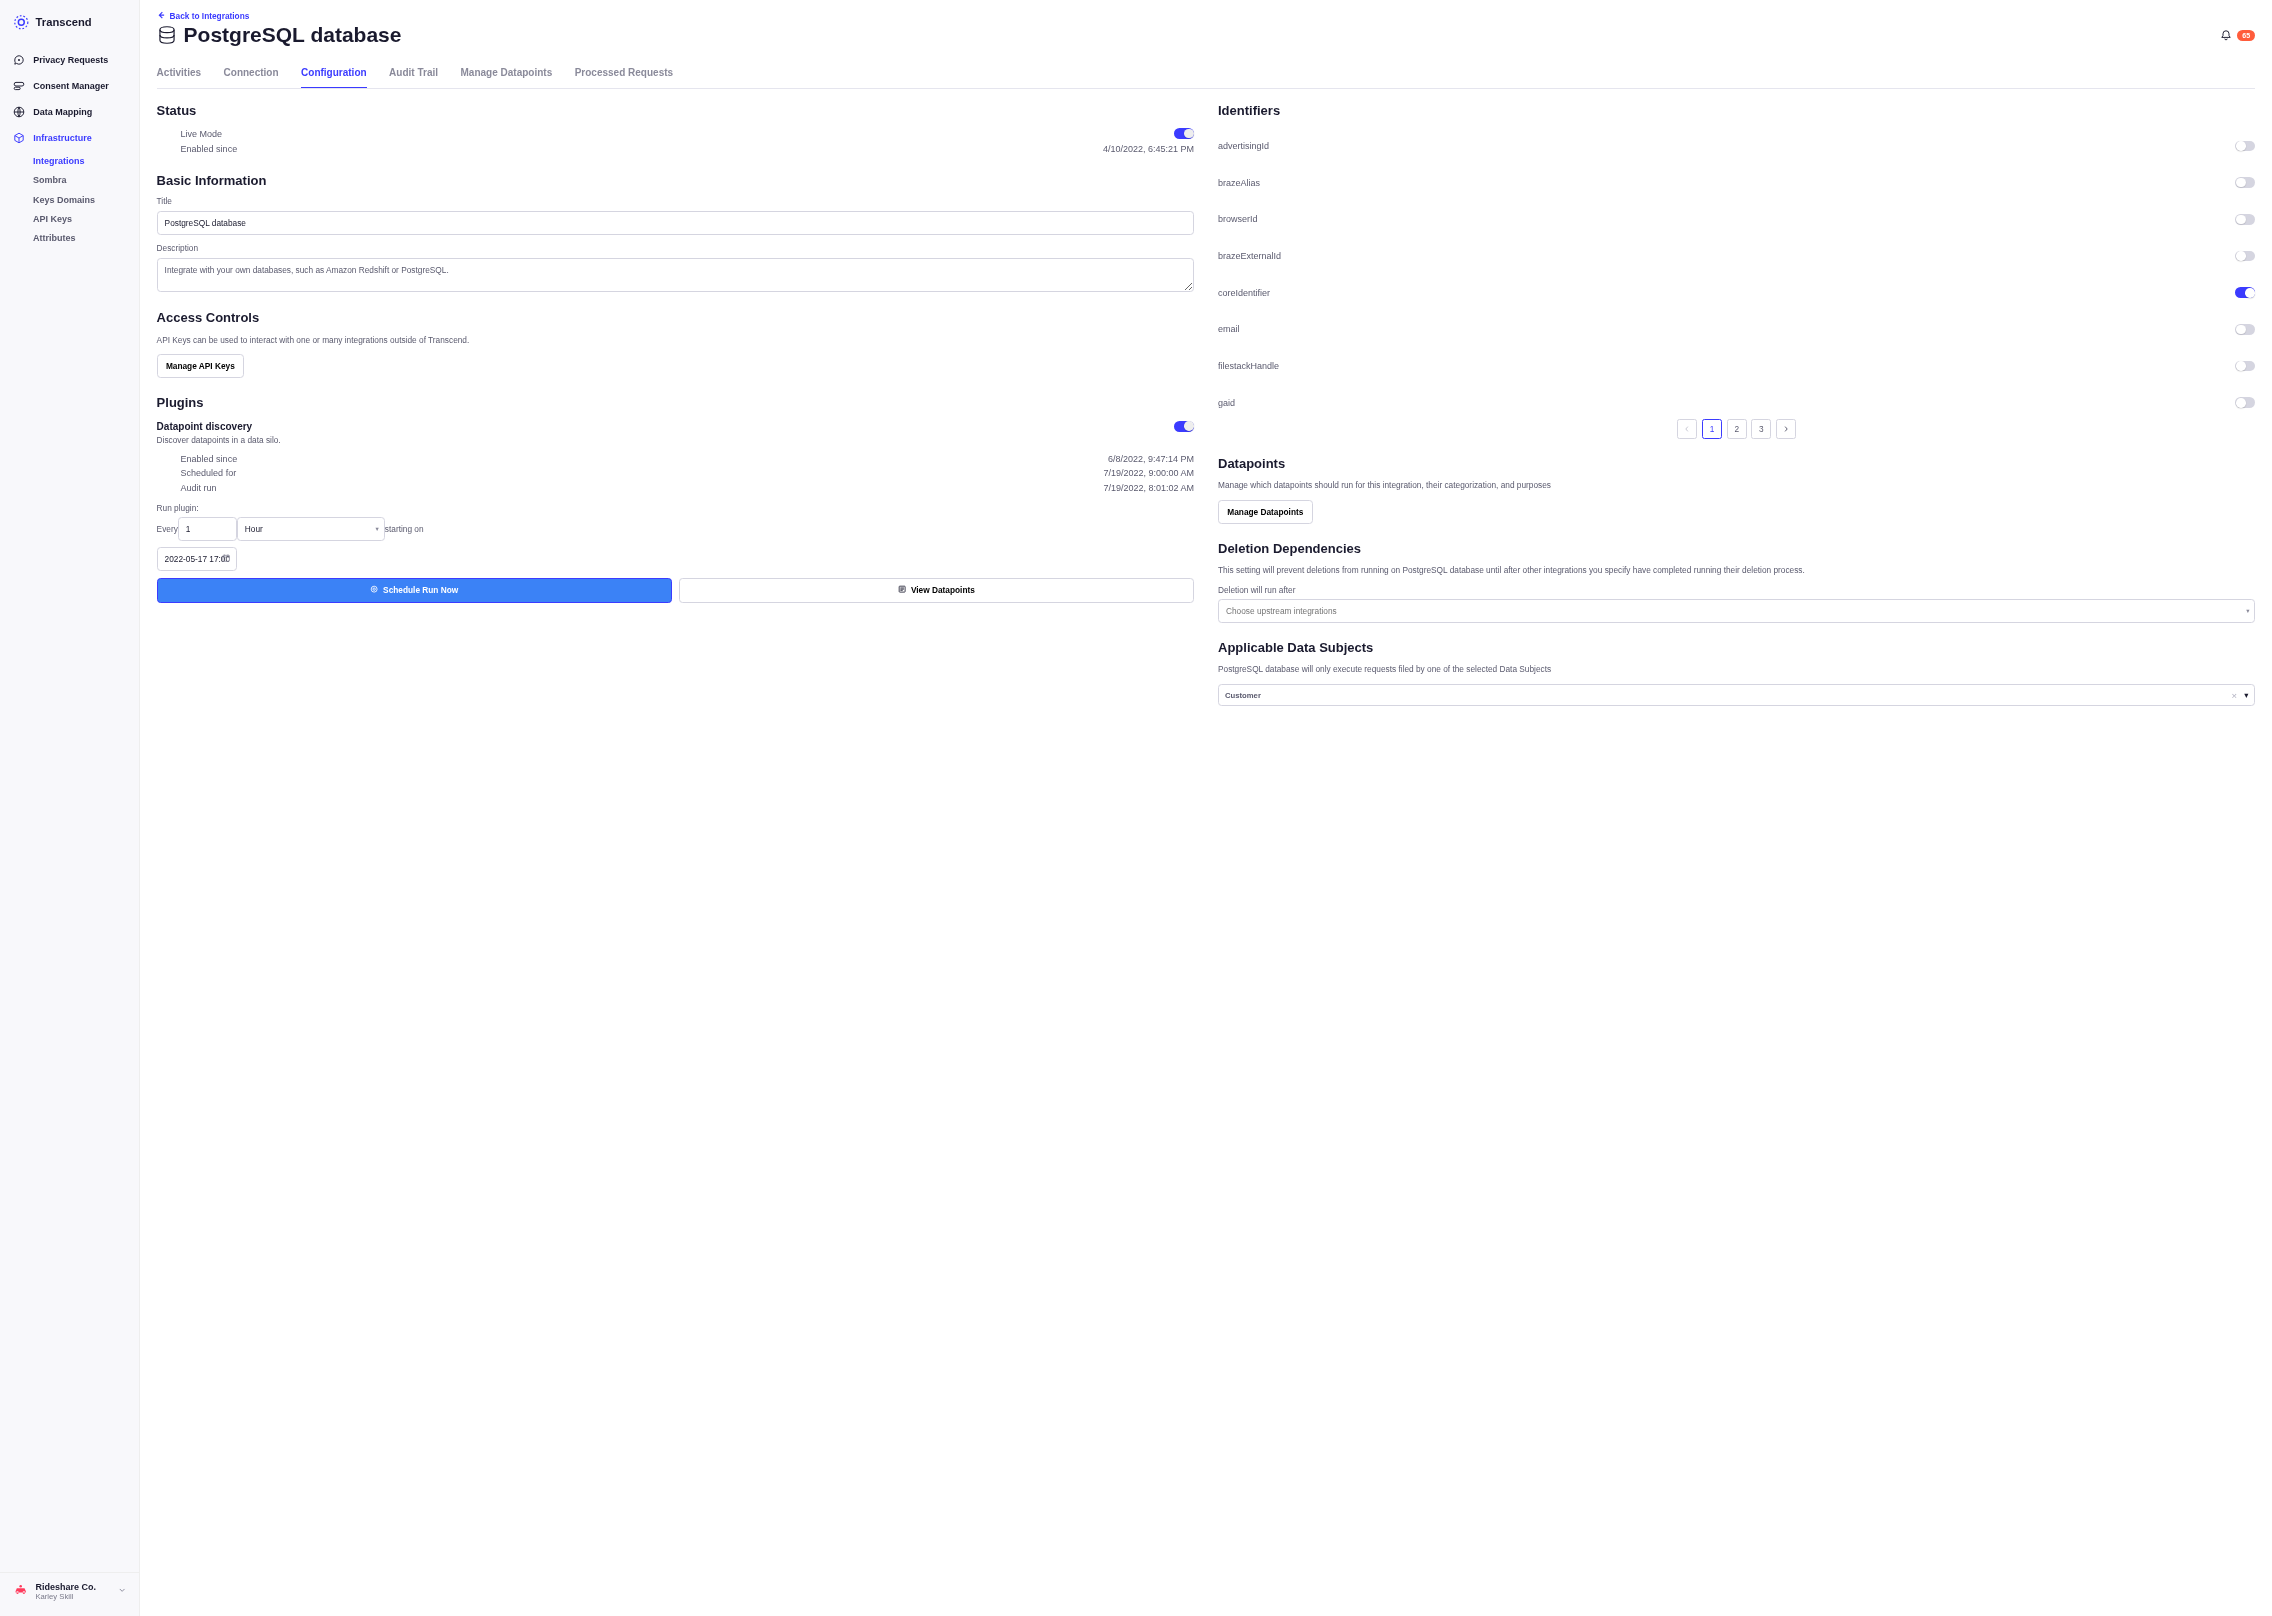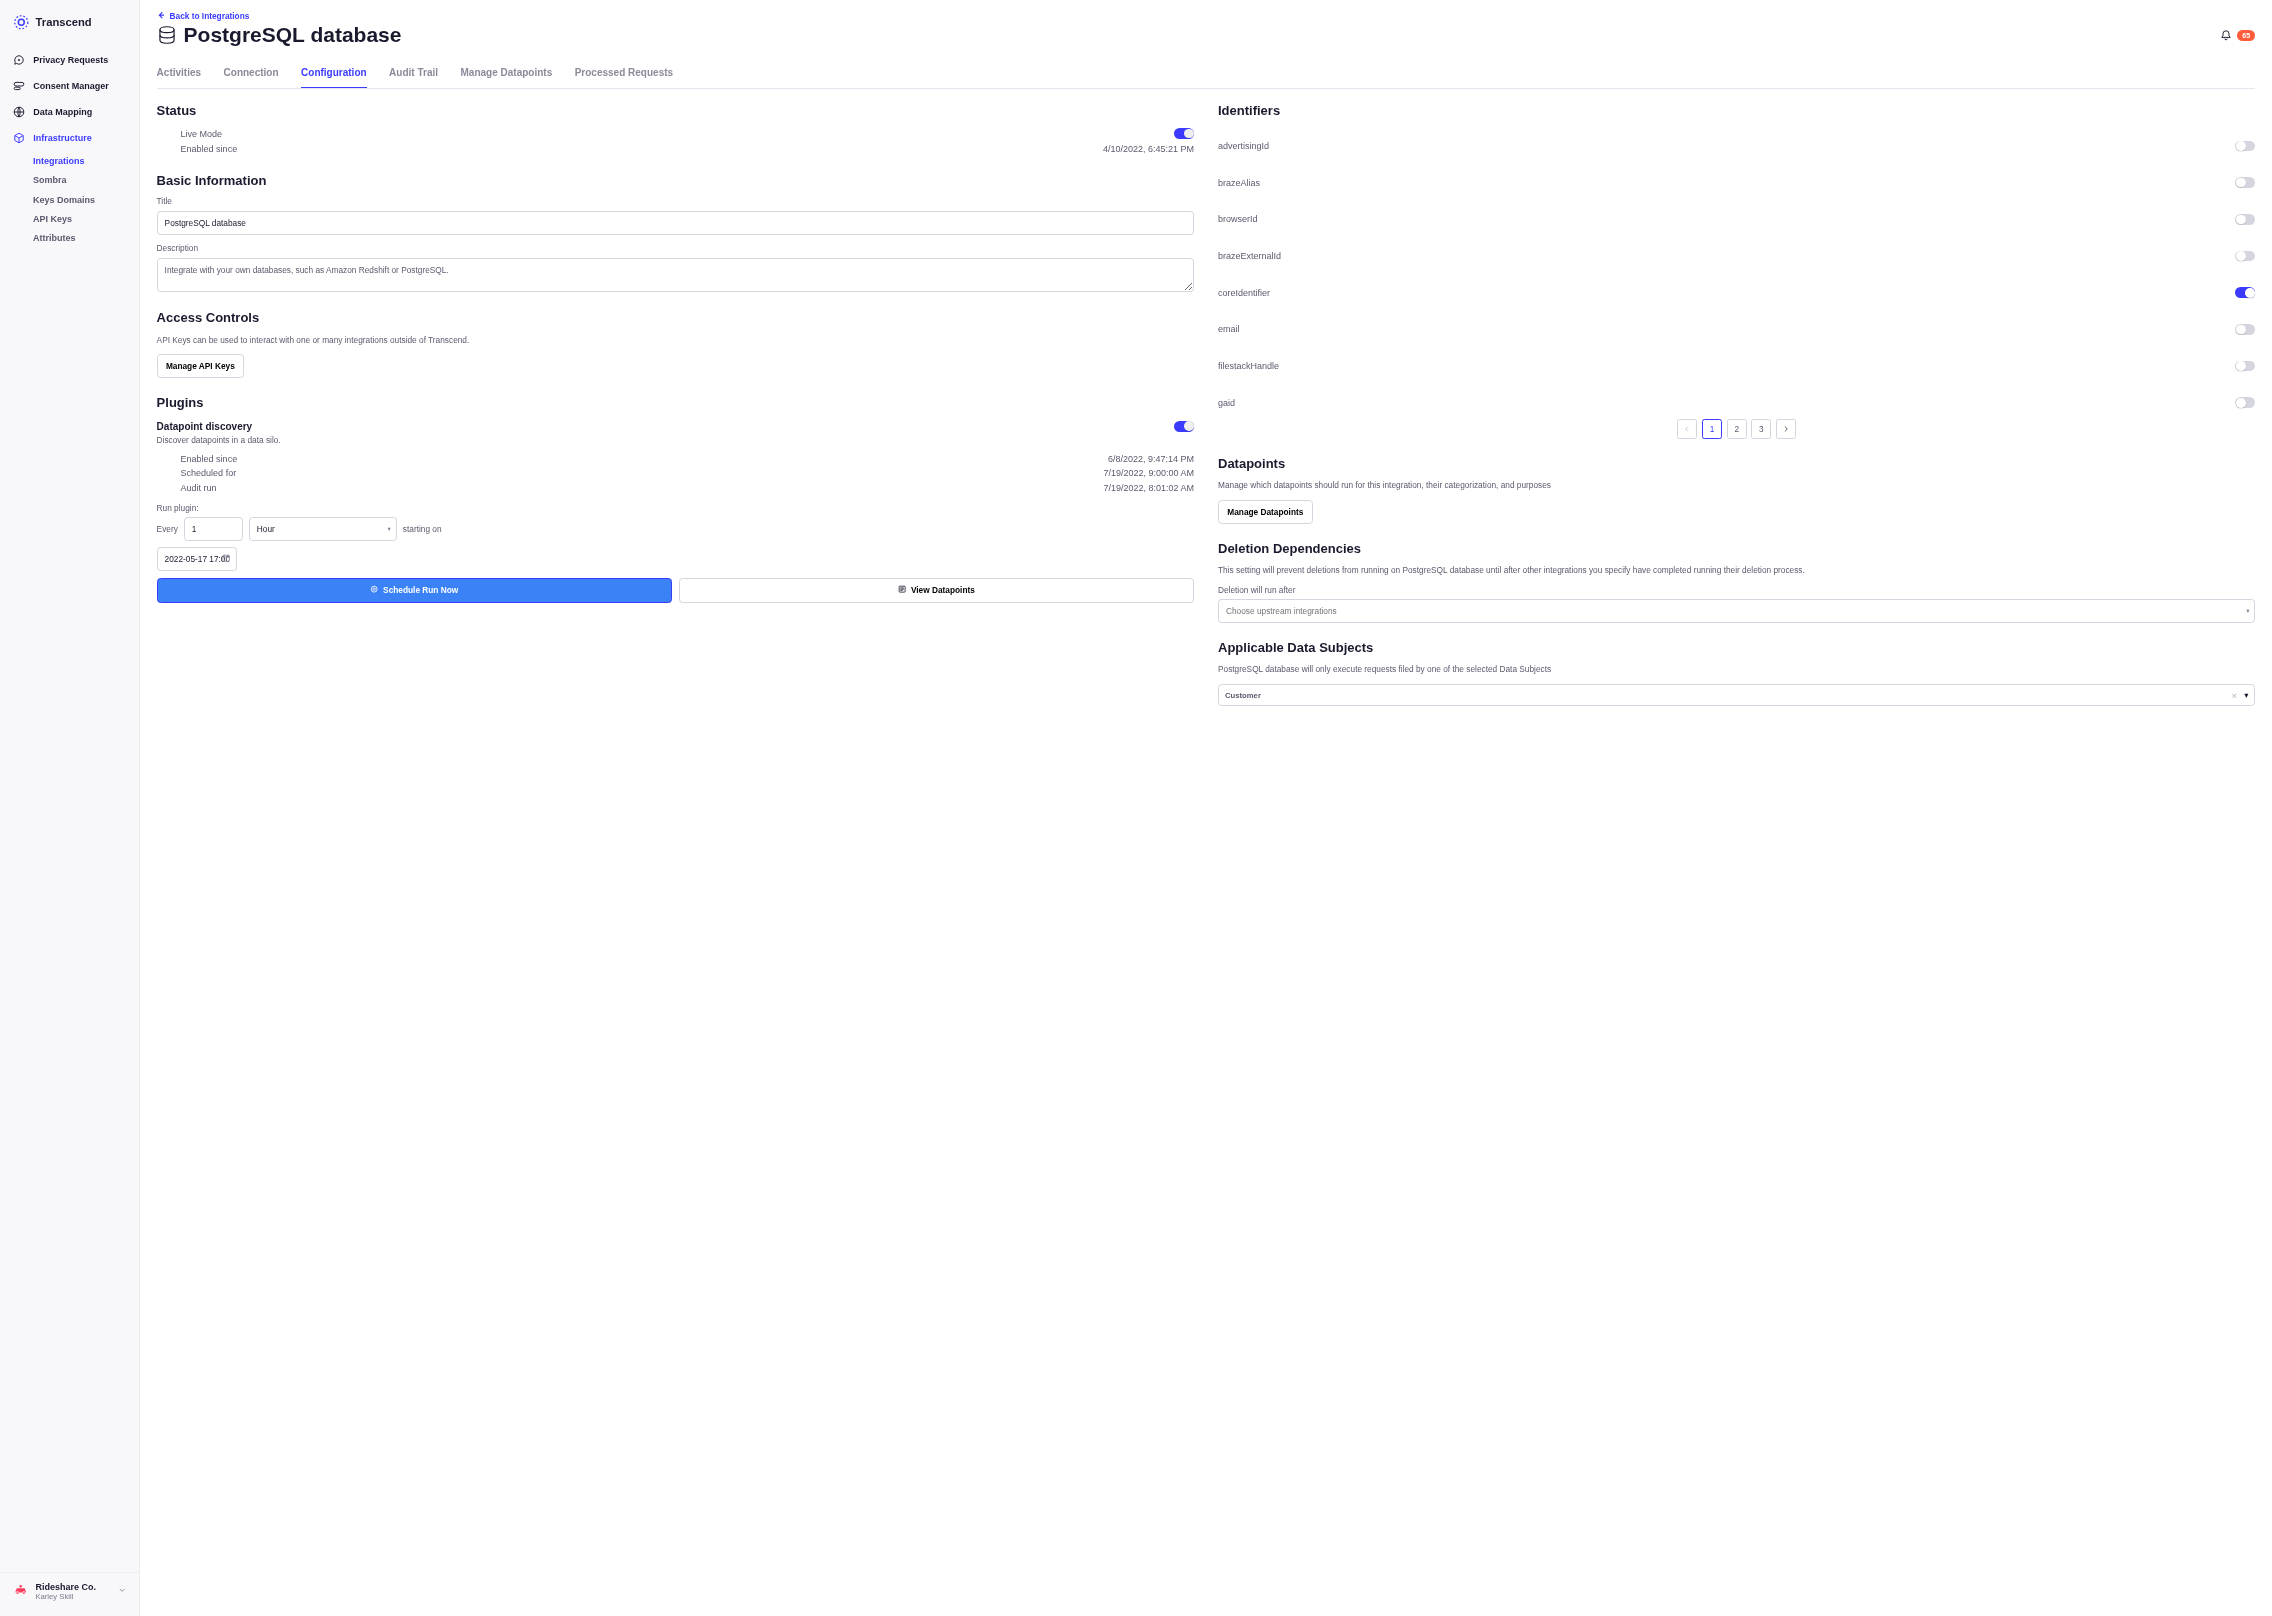--- a/index.html
+++ b/index.html
@@ -52,21 +52,21 @@
 .toggle::after { content: ""; position: absolute; width: 9.5px; height: 9.5px; border-radius: 50%; background: #fff; top: 0.6px; left: 0.6px; box-shadow: 0 0.6px 1.2px rgba(0,0,0,.2); transition: left .15s; }
 .toggle.on { background: #3b3bff; }
 .toggle.on::after { left: 10px; background: #fff; }
 .toggle.on-light::after { background: #eee; }
 .ident-row { display: flex; justify-content: space-between; align-items: center; padding: 3px 0; margin-top: 20px; }
 .ident-label { font-size: 9px; color: #5a5a6e; }
 .pager { display: flex; gap: 4.7px; justify-content: center; margin-top: 8.3px; }
 .pager-btn { width: 20px; height: 20px; border: 0.6px solid #d5d5e0; border-radius: 2.4px; display: flex; align-items: center; justify-content: center; cursor: pointer; font-size: 8.3px; color: #5a5a6e; background: #fff; }
 .pager-btn.active { border-color: #3b3bff; color: #3b3bff; }
 .pager-btn.disabled { color: #c5c5d0; cursor: default; }
-.inline { display: flex; align-items: center; gap: 6px; flex-wrap: wrap; }
+.inline { display: flex; align-items: center; flex-wrap: wrap; }
 .inline .label { color: #5a5a6e; font-size: 8.3px; }
 .num-input { width: 59px; }
 .unit-select { flex: 1; max-width: 148px; position: relative; }
 .date-input { width: 80px; position: relative; }
 .date-input .cal-icon { position: absolute; right: 6px; top: 50%; transform: translateY(-50%); pointer-events: none; color: #8a8a9a; }
 .select-box { position: relative; }
 .select-box .chevron { position: absolute; right: 6px; top: 50%; transform: translateY(-50%); pointer-events: none; color: #8a8a9a; font-size: 6.5px; }
 .tag-select { border: 0.6px solid #d5d5e0; border-radius: 3.6px; padding: 4.7px 6px; display: flex; align-items: center; gap: 4.7px; background: #fff; position: relative; }
 .tag { font-size: 7.7px; font-weight: 700; color: #5a5a6e; }
 .tag-clear { margin-left: auto; color: #b0b0c0; cursor: pointer; font-size: 9.5px; padding: 0 2.4px; }

